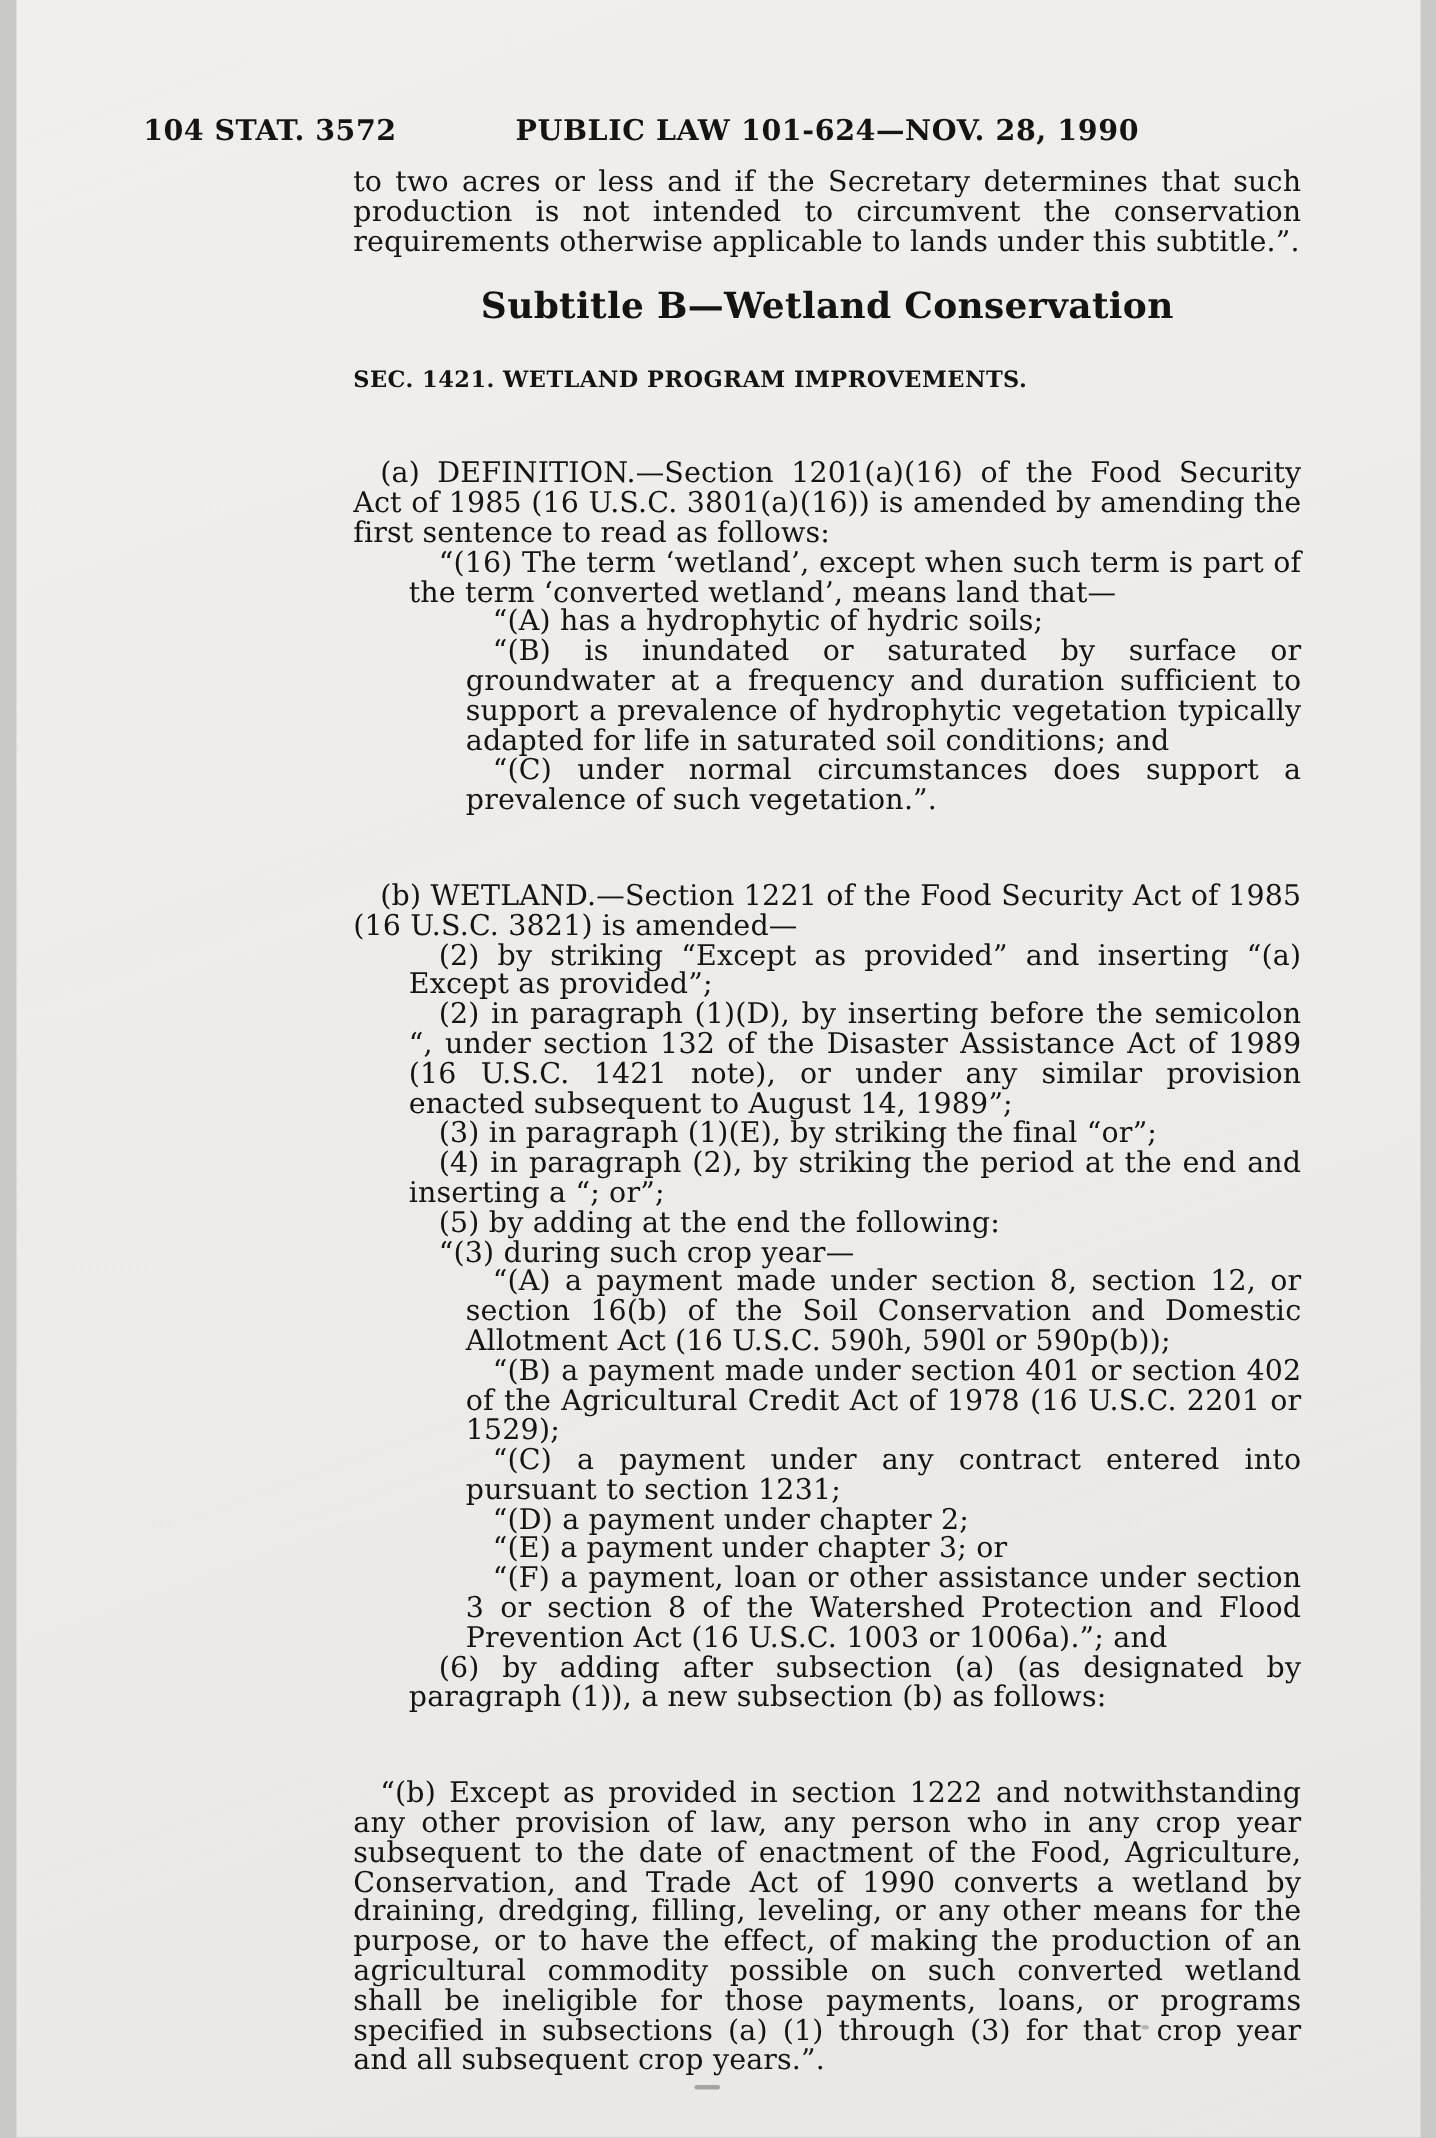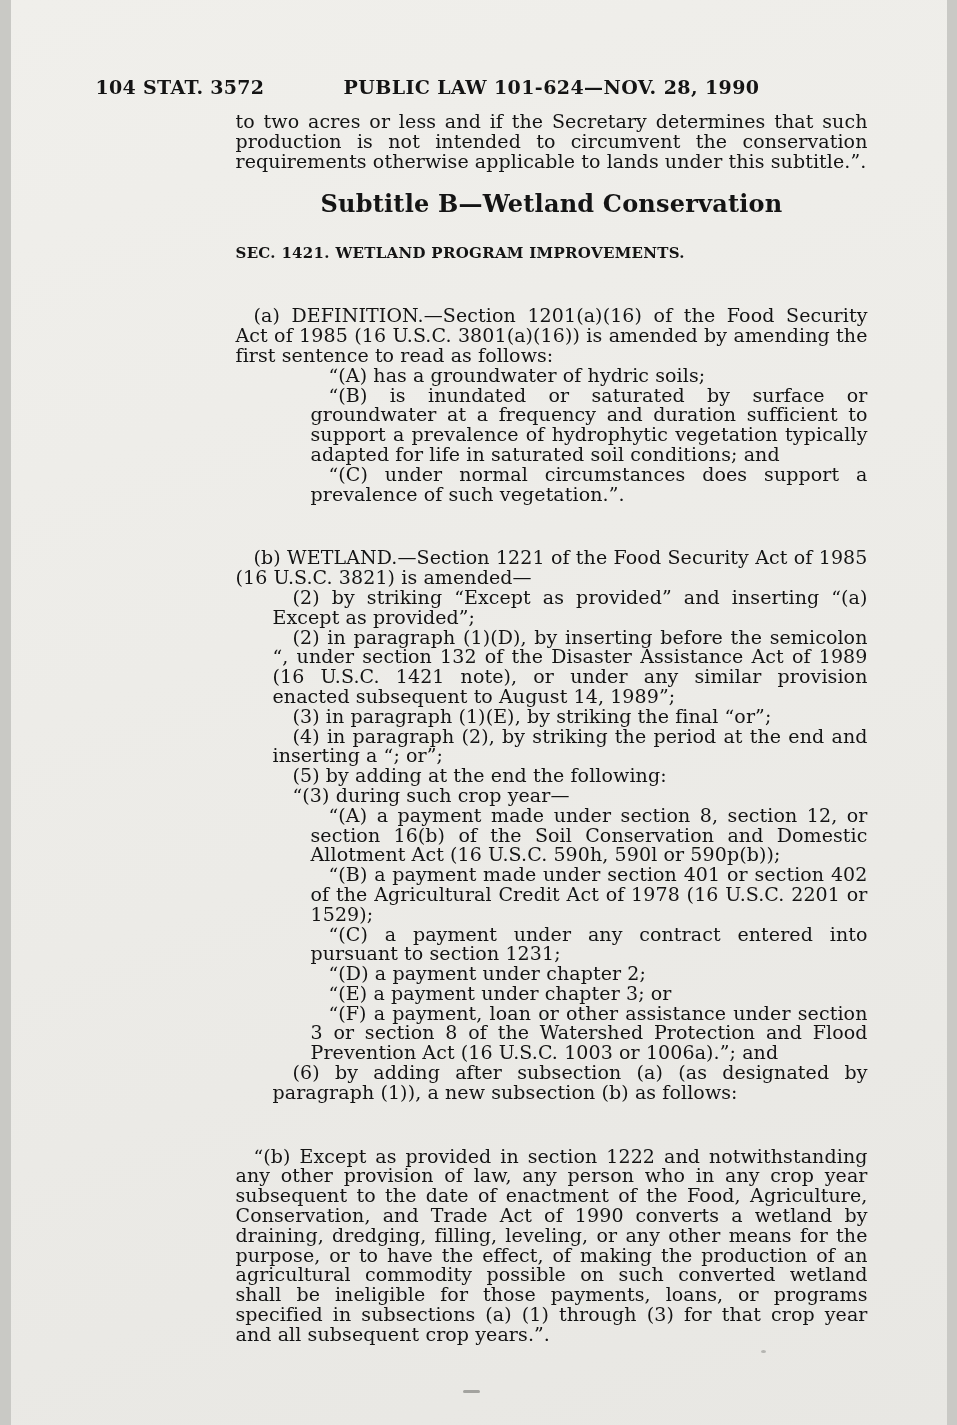--- a/index.html
+++ b/index.html
@@ -106,21 +106,22 @@
 
   <div class="body-col">
     <p class="para noindent">to two acres or less and if the Secretary determines that such production is not intended to circumvent the conservation requirements otherwise applicable to lands under this subtitle.”.</p>
 
     <h1 class="subtitle-heading">Subtitle B—Wetland Conservation</h1>
 
     <h2 class="section-heading">SEC. 1421. WETLAND PROGRAM IMPROVEMENTS.</h2>
 
     <div>
         <p class="para indent-0">(a) DEFINITION.—Section 1201(a)(16) of the Food Security Act of 1985 (16 U.S.C. 3801(a)(16)) is amended by amending the first sentence to read as follows:</p>
-        <p class="para indent-2">“(A) has a groundwater of hydric soils;</p>
+        <p class="para indent-1">“(16) The term ‘wetland’, except when such term is part of the term ‘converted wetland’, means land that—</p>
+        <p class="para indent-2">“(A) has a hydrophytic of hydric soils;</p>
         <p class="para indent-2">“(B) is inundated or saturated by surface or groundwater at a frequency and duration sufficient to support a prevalence of hydrophytic vegetation typically adapted for life in saturated soil conditions; and</p>
         <p class="para indent-2">“(C) under normal circumstances does support a prevalence of such vegetation.”.</p>
         <p class="para indent-0">(b) WETLAND.—Section 1221 of the Food Security Act of 1985 (16 U.S.C. 3821) is amended—</p>
         <p class="para indent-1">(2) by striking “Except as provided” and inserting “(a) Except as provided”;</p>
         <p class="para indent-1">(2) in paragraph (1)(D), by inserting before the semicolon “, under section 132 of the Disaster Assistance Act of 1989 (16 U.S.C. 1421 note), or under any similar provision enacted subsequent to August 14, 1989”;</p>
         <p class="para indent-1">(3) in paragraph (1)(E), by striking the final “or”;</p>
         <p class="para indent-1">(4) in paragraph (2), by striking the period at the end and inserting a “; or”;</p>
         <p class="para indent-1">(5) by adding at the end the following:</p>
         <p class="para indent-1">“(3) during such crop year—</p>
         <p class="para indent-2">“(A) a payment made under section 8, section 12, or section 16(b) of the Soil Conservation and Domestic Allotment Act (16 U.S.C. 590h, 590l or 590p(b));</p>

